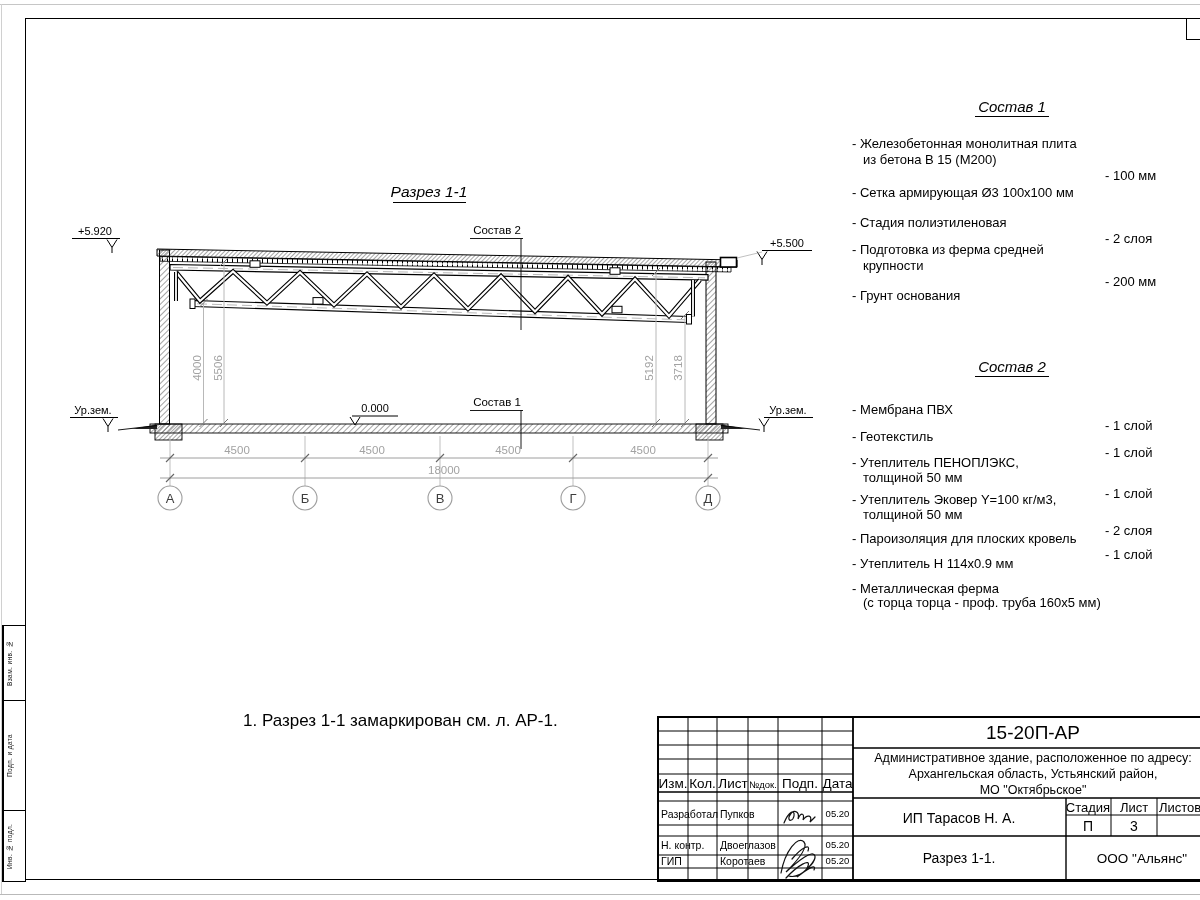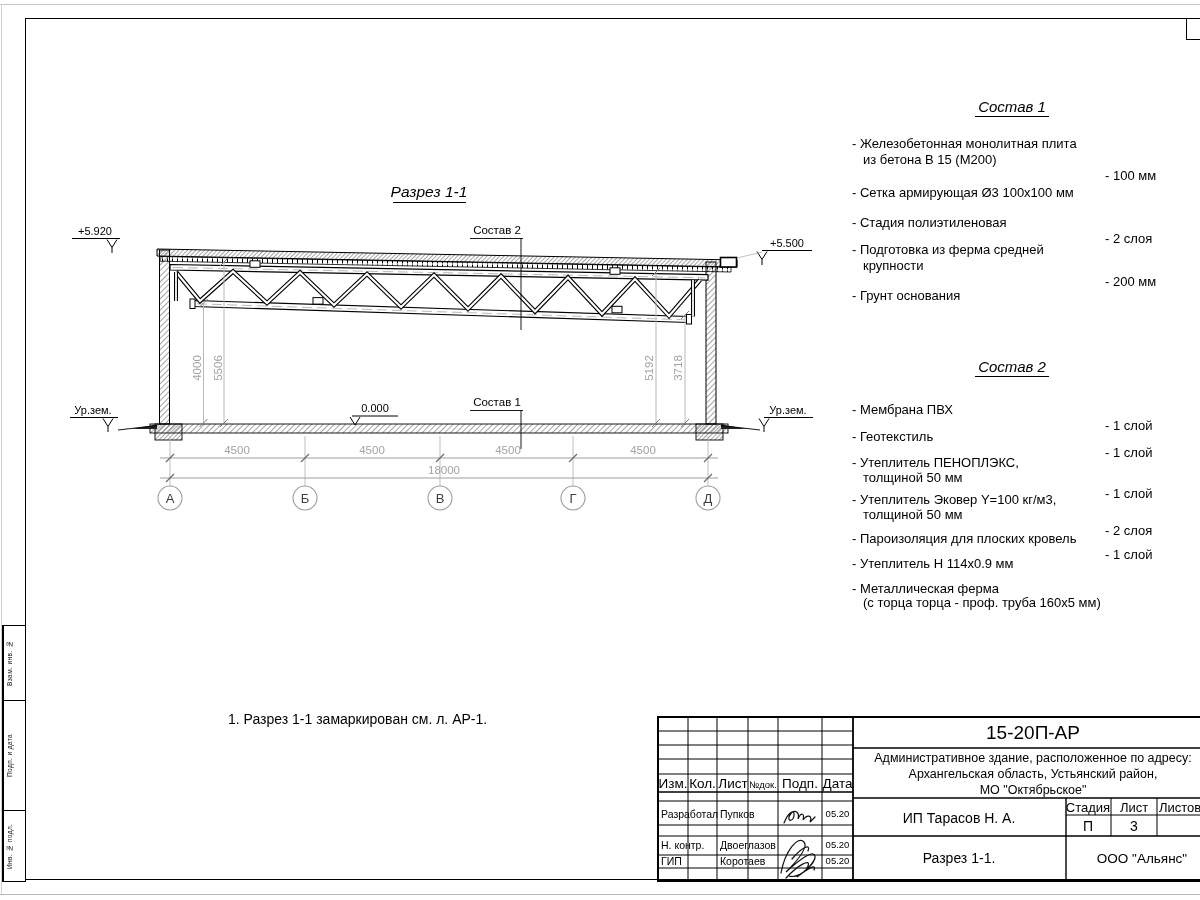--- a/index.html
+++ b/index.html
@@ -20,21 +20,21 @@
       font-size:6.5px;white-space:nowrap;letter-spacing:.4px;color:#111}
   
   .comp{position:absolute;width:345px;height:260px}
   .comp-title{position:absolute;left:0;top:0;width:320px;text-align:center;font-size:15px;font-style:italic}
   .comp-title span{border-bottom:1.2px solid #000;padding:0 3px 1px}
   .cl{position:absolute;left:0;width:345px;font-size:13px;line-height:15px;white-space:nowrap}
   .cl .ct{display:inline-block}
   .cl .ct.ind{padding-left:11px}
   .cl .cv{position:absolute;left:253px;top:16px}
   
-  .note{position:absolute;left:228px;top:711px;font-size:14px}
+  .note{position:absolute;left:243px;top:711px;font-size:17px}
 </style>
 </head>
 <body>
 
 <div class="paper-top"></div>
 <div class="paper-bottom"></div>
 <div class="paper-left"></div>
 <div class="frame"></div>
 <div class="tr-box"></div>
 

